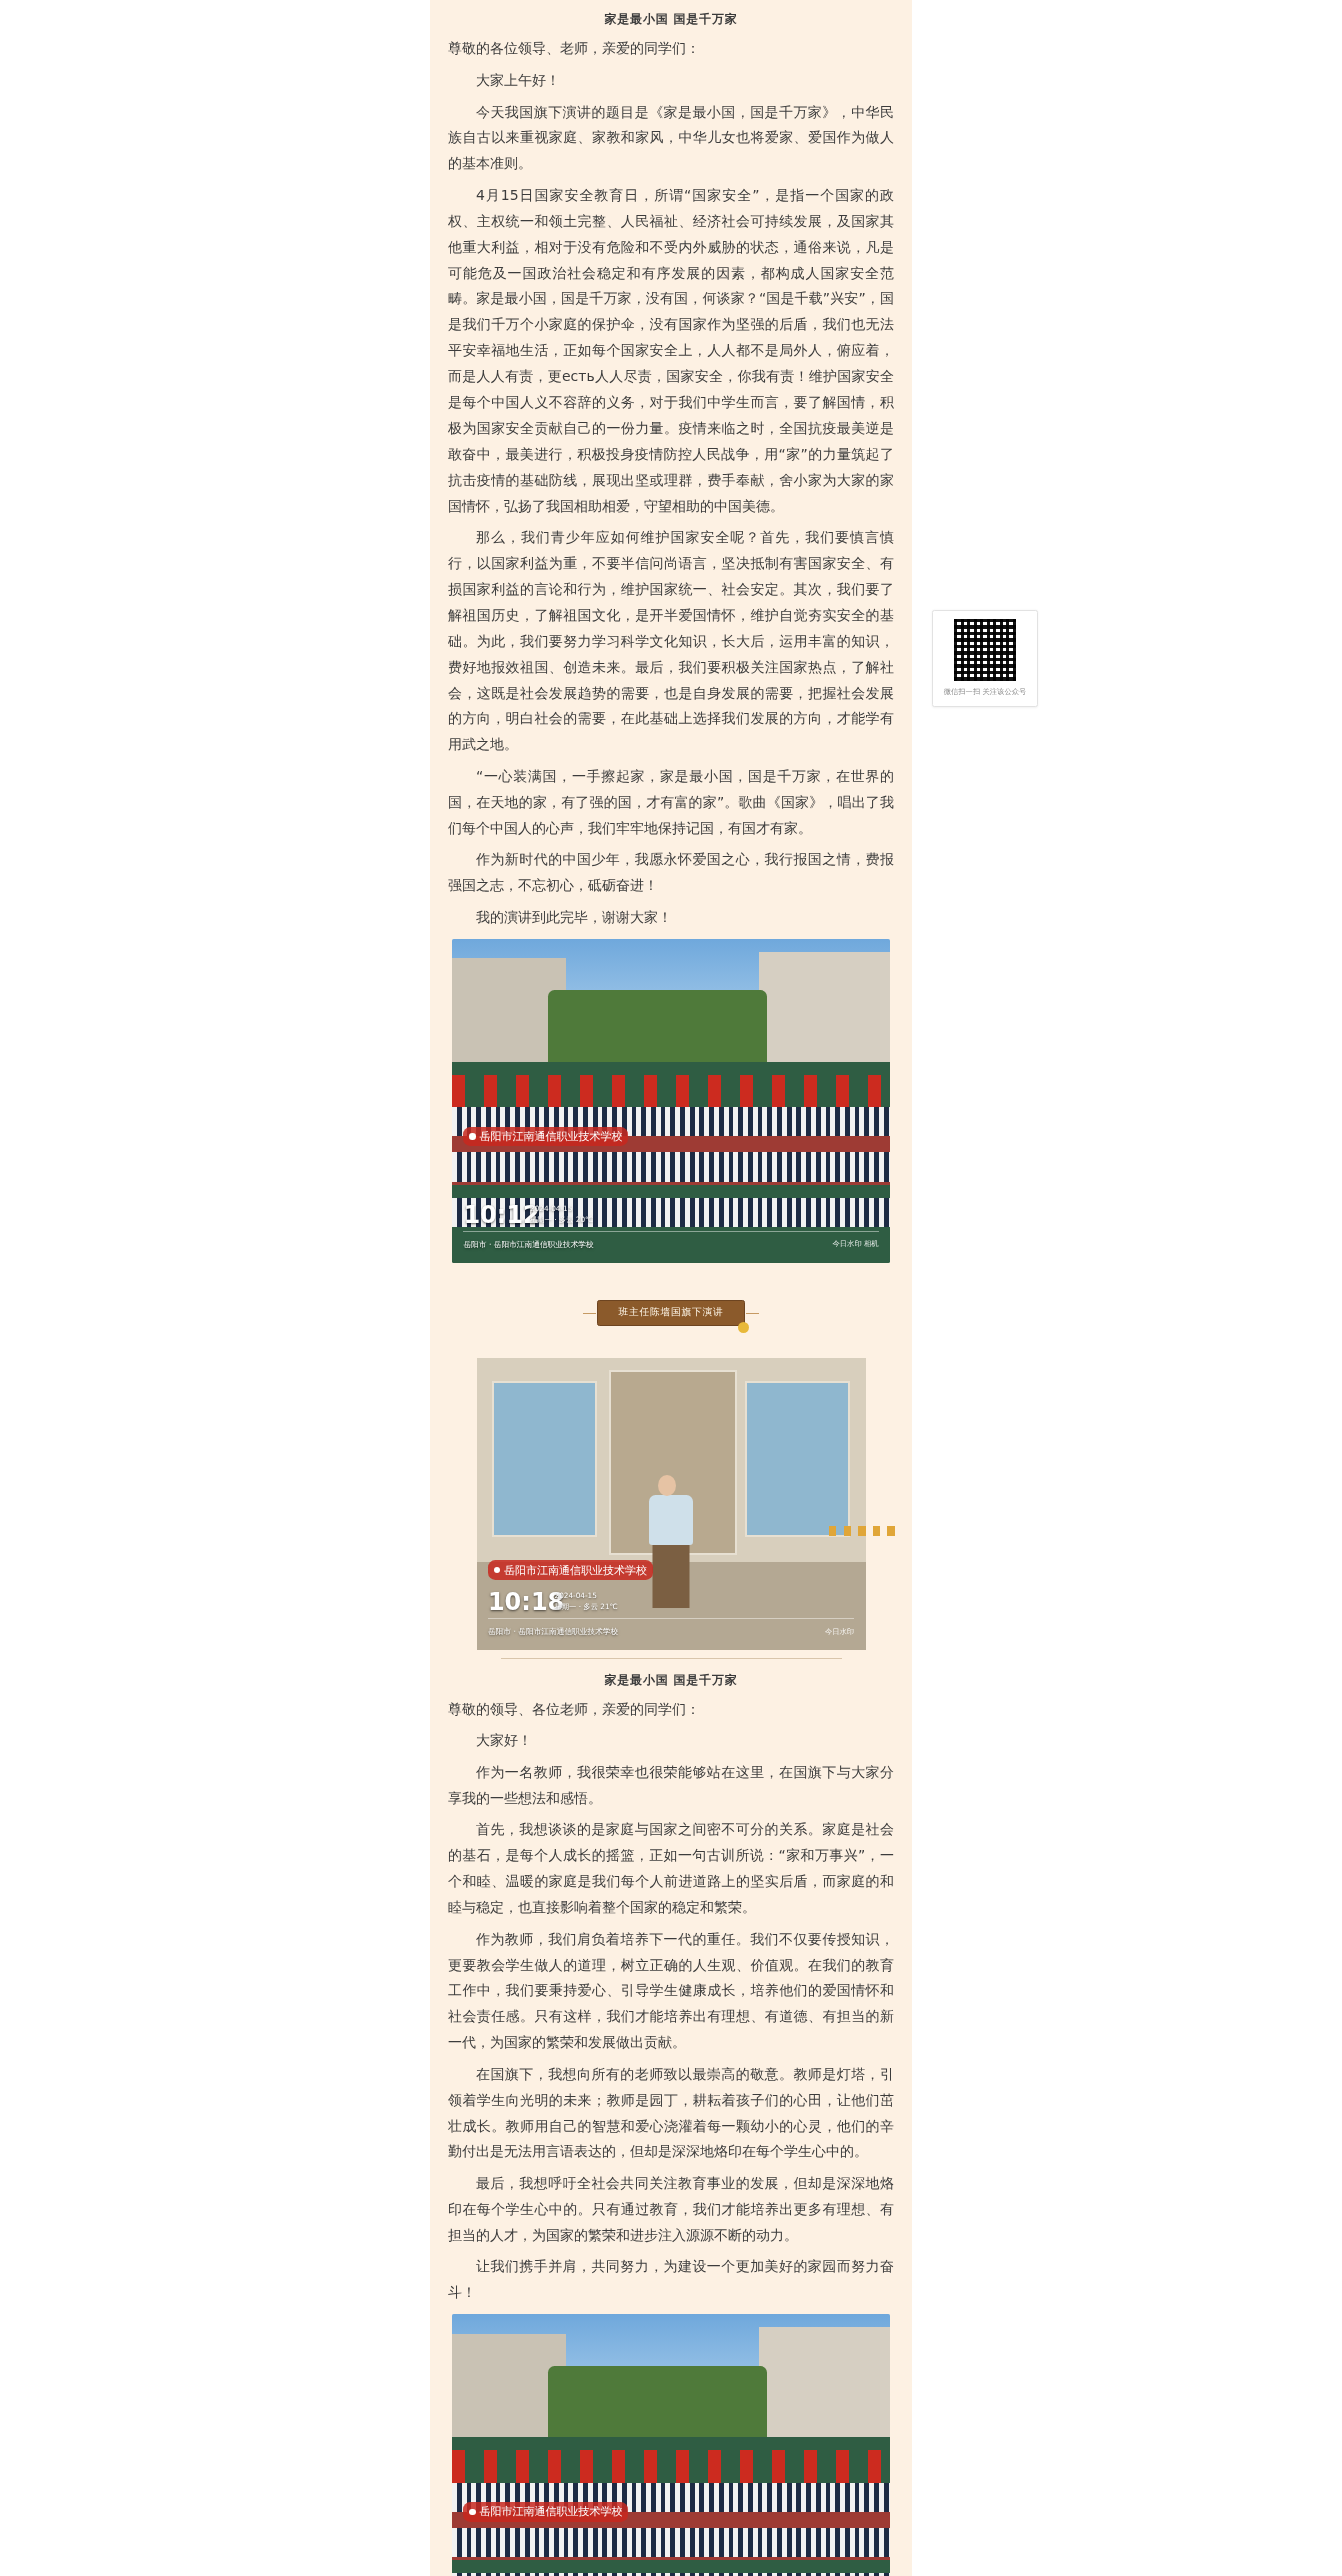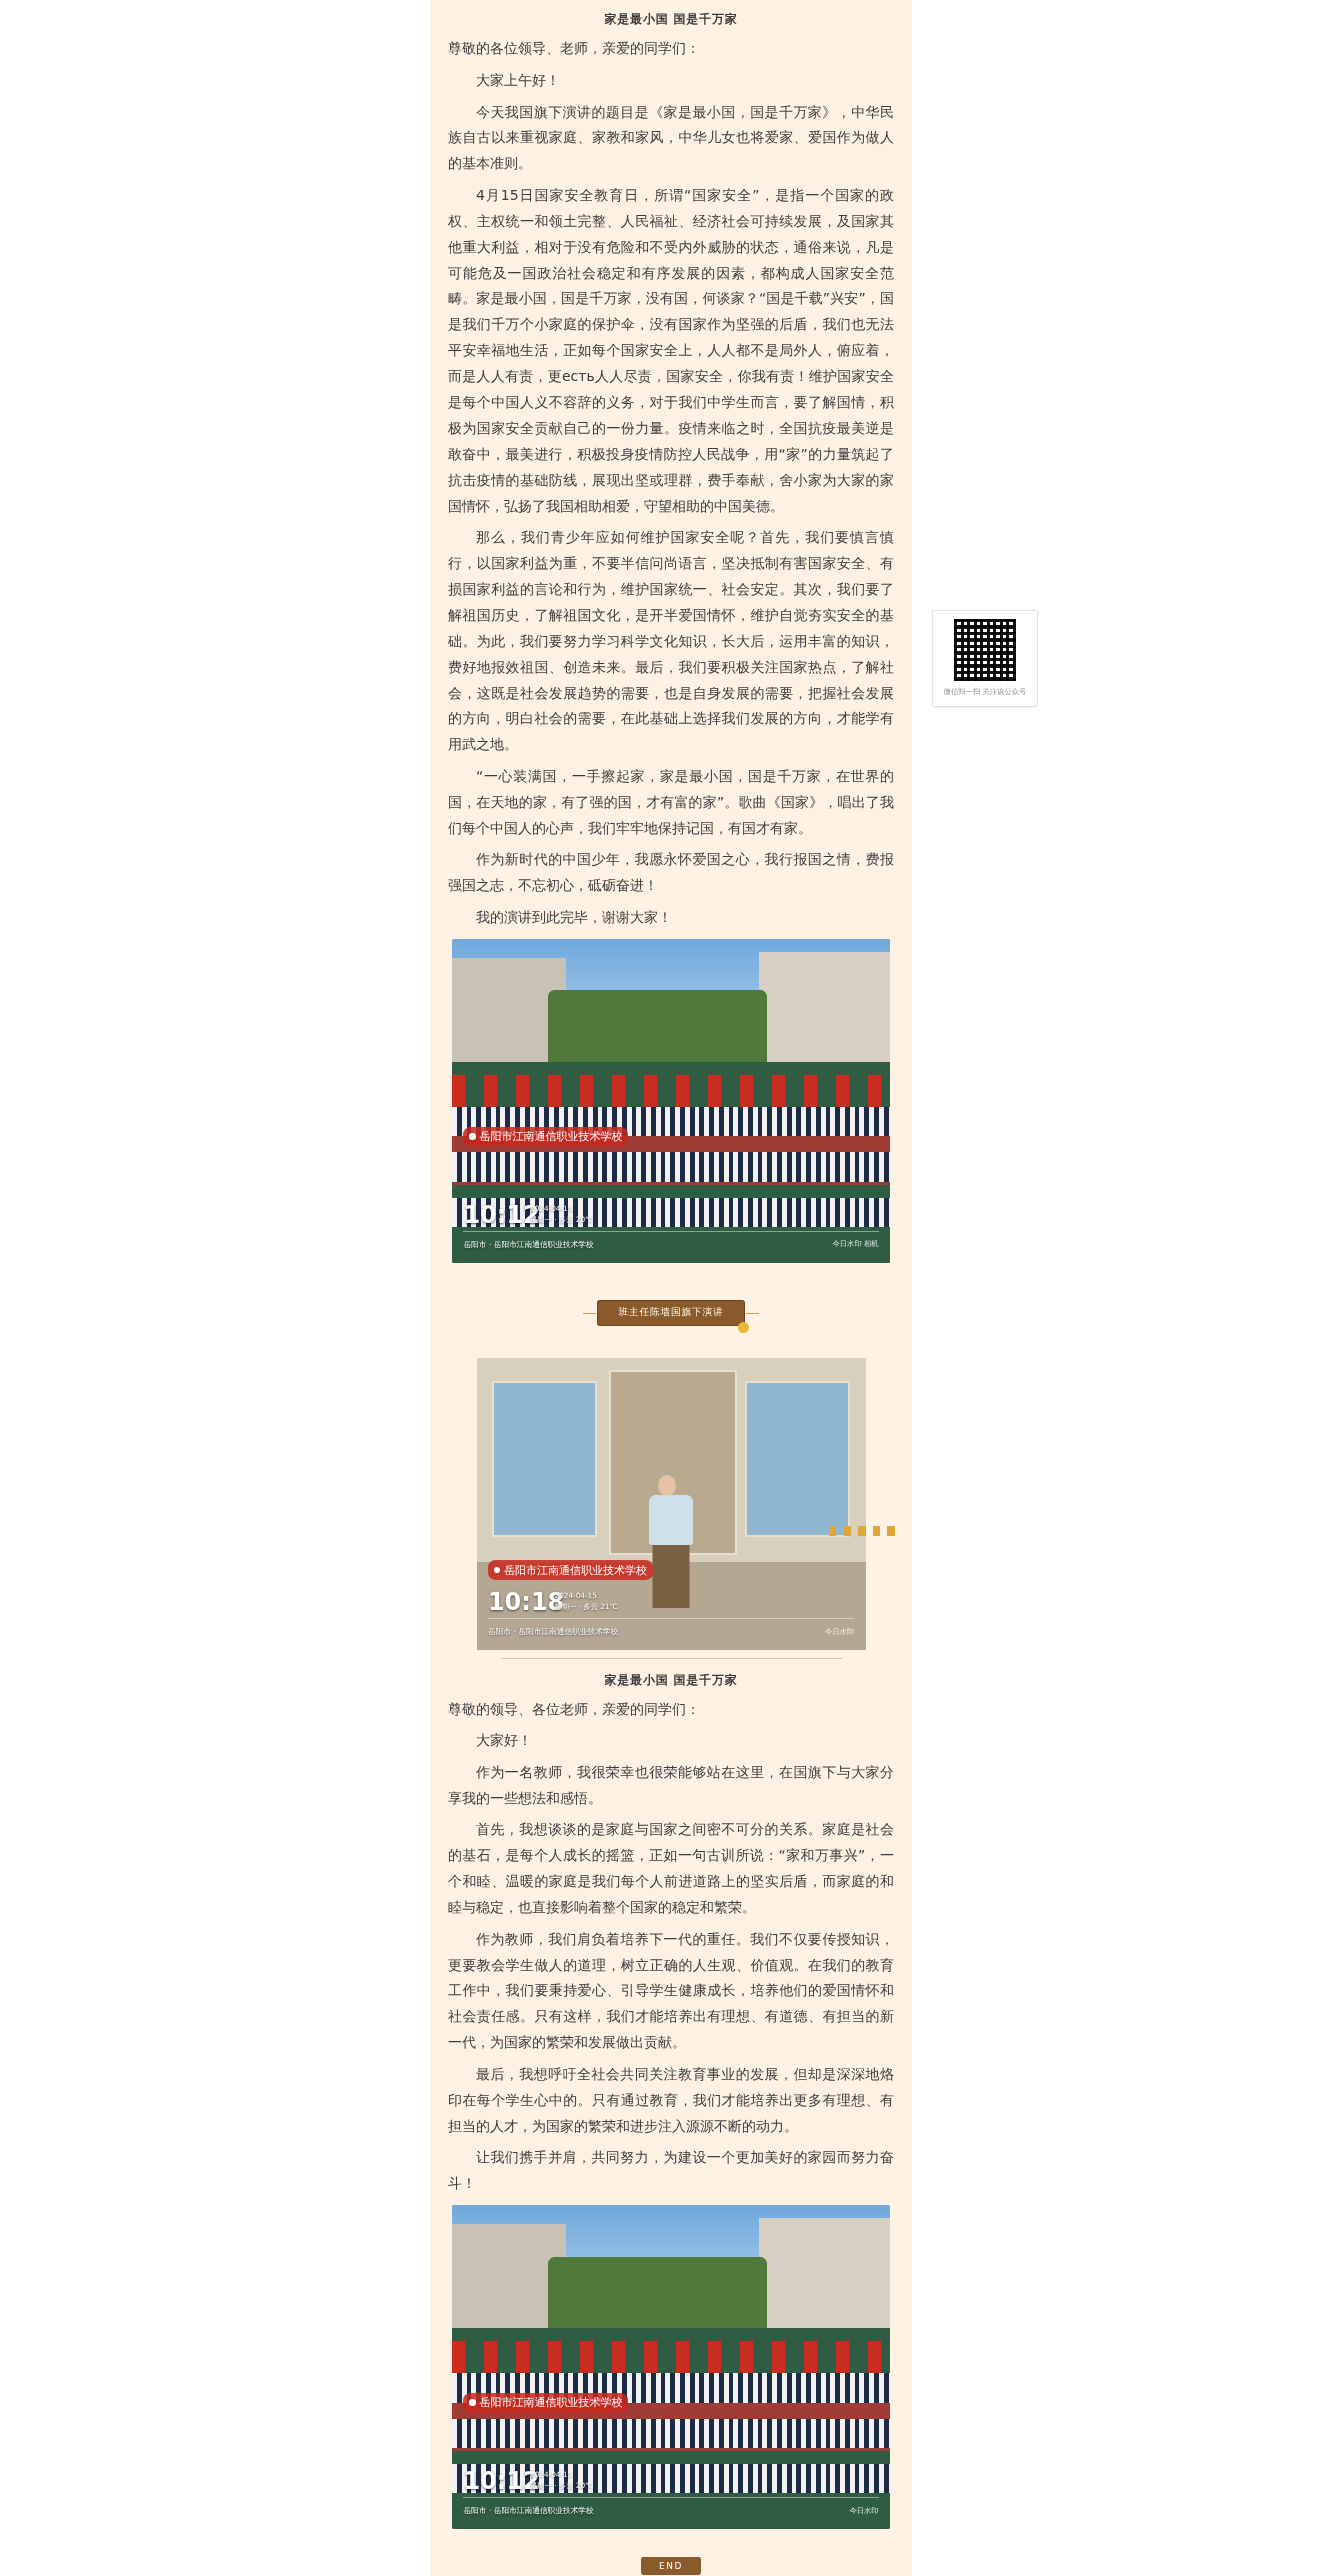--- a/index.html
+++ b/index.html
@@ -163,20 +163,21 @@
           <span></span>
         </div>
 
       <div class="sec-title">家是最小国   国是千万家</div>
 
       <p class="p noind">尊敬的领导、各位老师，亲爱的同学们：</p>
       <p class="p ind">大家好！</p>
       <p class="p ind">作为一名教师，我很荣幸也很荣能够站在这里，在国旗下与大家分享我的一些想法和感悟。</p>
       <p class="p ind">首先，我想谈谈的是家庭与国家之间密不可分的关系。家庭是社会的基石，是每个人成长的摇篮，正如一句古训所说：“家和万事兴”，一个和睦、温暖的家庭是我们每个人前进道路上的坚实后盾，而家庭的和睦与稳定，也直接影响着整个国家的稳定和繁荣。</p>
       <p class="p ind">作为教师，我们肩负着培养下一代的重任。我们不仅要传授知识，更要教会学生做人的道理，树立正确的人生观、价值观。在我们的教育工作中，我们要秉持爱心、引导学生健康成长，培养他们的爱国情怀和社会责任感。只有这样，我们才能培养出有理想、有道德、有担当的新一代，为国家的繁荣和发展做出贡献。</p>
+      <p class="p ind">在国旗下，我想向所有的老师致以最崇高的敬意。教师是灯塔，引领着学生向光明的未来；教师是园丁，耕耘着孩子们的心田，让他们茁壮成长。教师用自己的智慧和爱心浇灌着每一颗幼小的心灵，他们的辛勤付出是无法用言语表达的，但却是深深地烙印在每个学生心中的。</p>
       <p class="p ind">最后，我想呼吁全社会共同关注教育事业的发展，但却是深深地烙印在每个学生心中的。只有通过教育，我们才能培养出更多有理想、有担当的人才，为国家的繁荣和进步注入源源不断的动力。</p>
       <p class="p ind">让我们携手并肩，共同努力，为建设一个更加美好的家园而努力奋斗！</p>
 
       <div class="photo">
         <div class="sky"></div>
         <div class="bldgL"></div>
         <div class="bldgR"></div>
         <div class="trees"></div>
         <div class="ground"></div>
         <div class="flags"></div>

